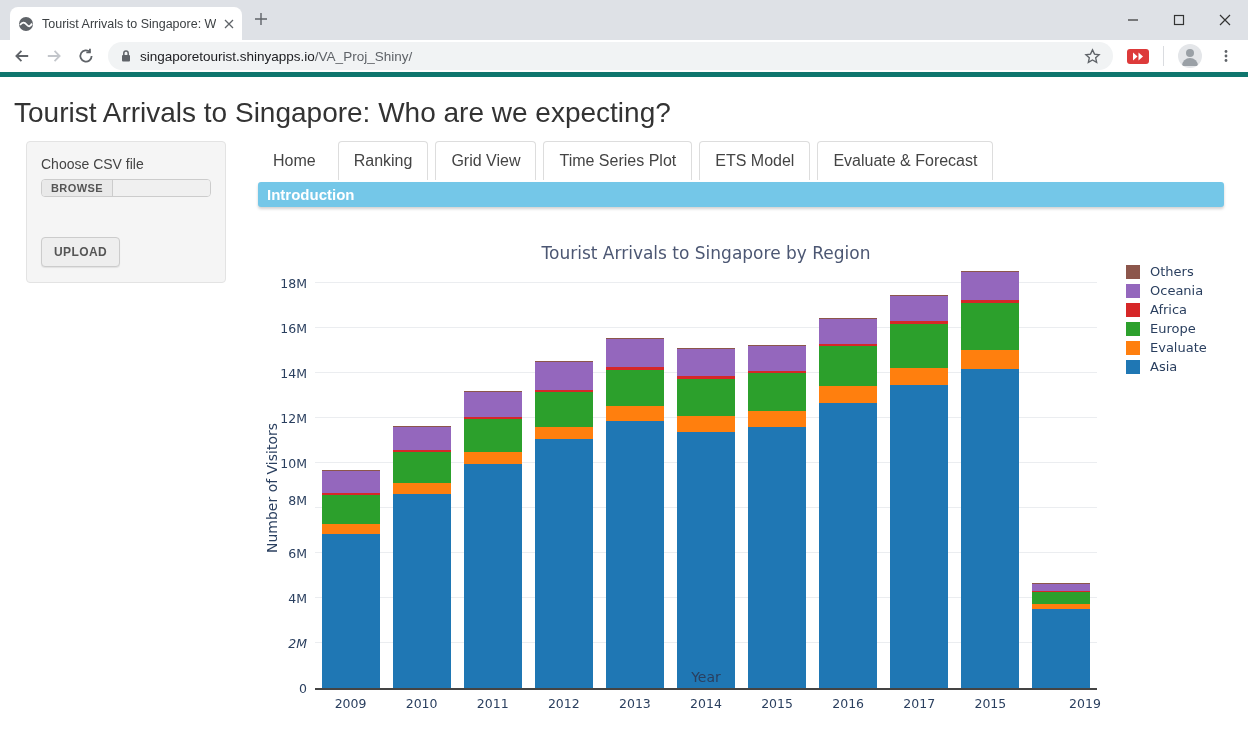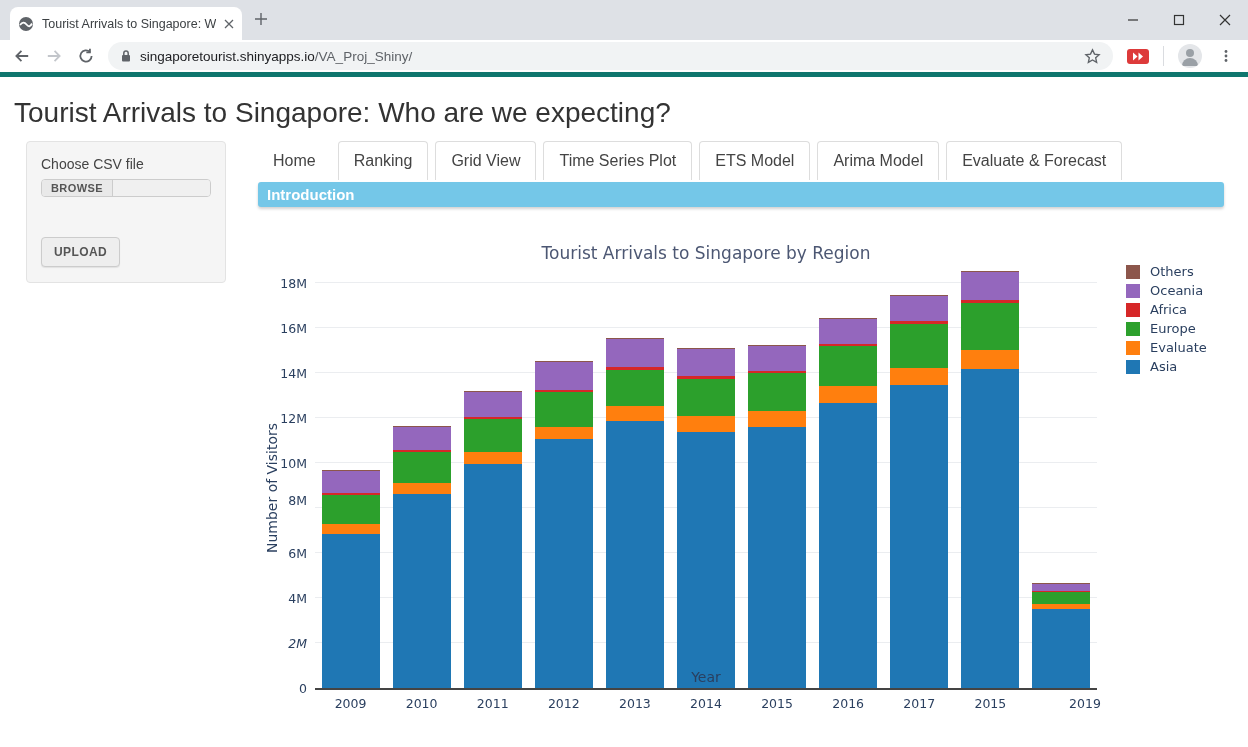--- a/index.html
+++ b/index.html
@@ -201,21 +201,20 @@
       </div>
     </div>
 
     <div class="main">
       <div class="tabs" id="tabs">
           <div class="tab active">Home</div>
           <div class="tab inactive">Ranking</div>
           <div class="tab inactive">Grid View</div>
           <div class="tab inactive">Time Series Plot</div>
           <div class="tab inactive">ETS Model</div>
-          <div class="tab inactive">Arima Model</div>
           <div class="tab inactive">Evaluate &amp; Forecast</div>
         </div>
       <div class="banner" id="banner" style="background: rgb(116, 199, 232);">Introduction</div>
 
       <div class="chart-wrap">
         <div class="chart-title">Tourist Arrivals to Singapore by Region</div>
         <div class="y-axis-title">
           <span>Number of Visitors</span>
         </div>
         <div class="plot" id="plot">

